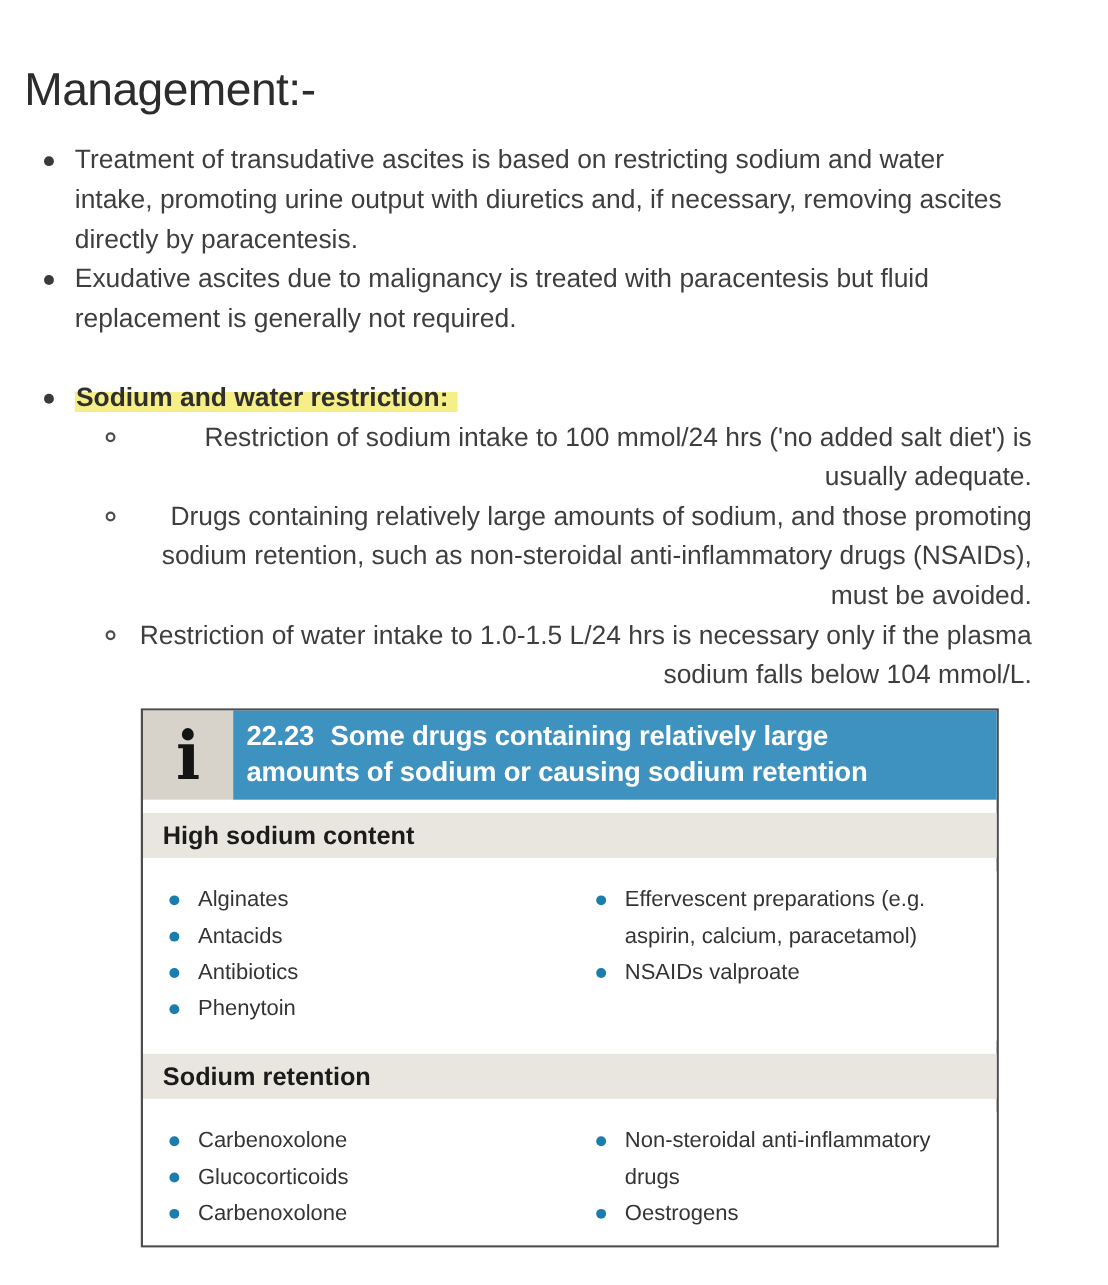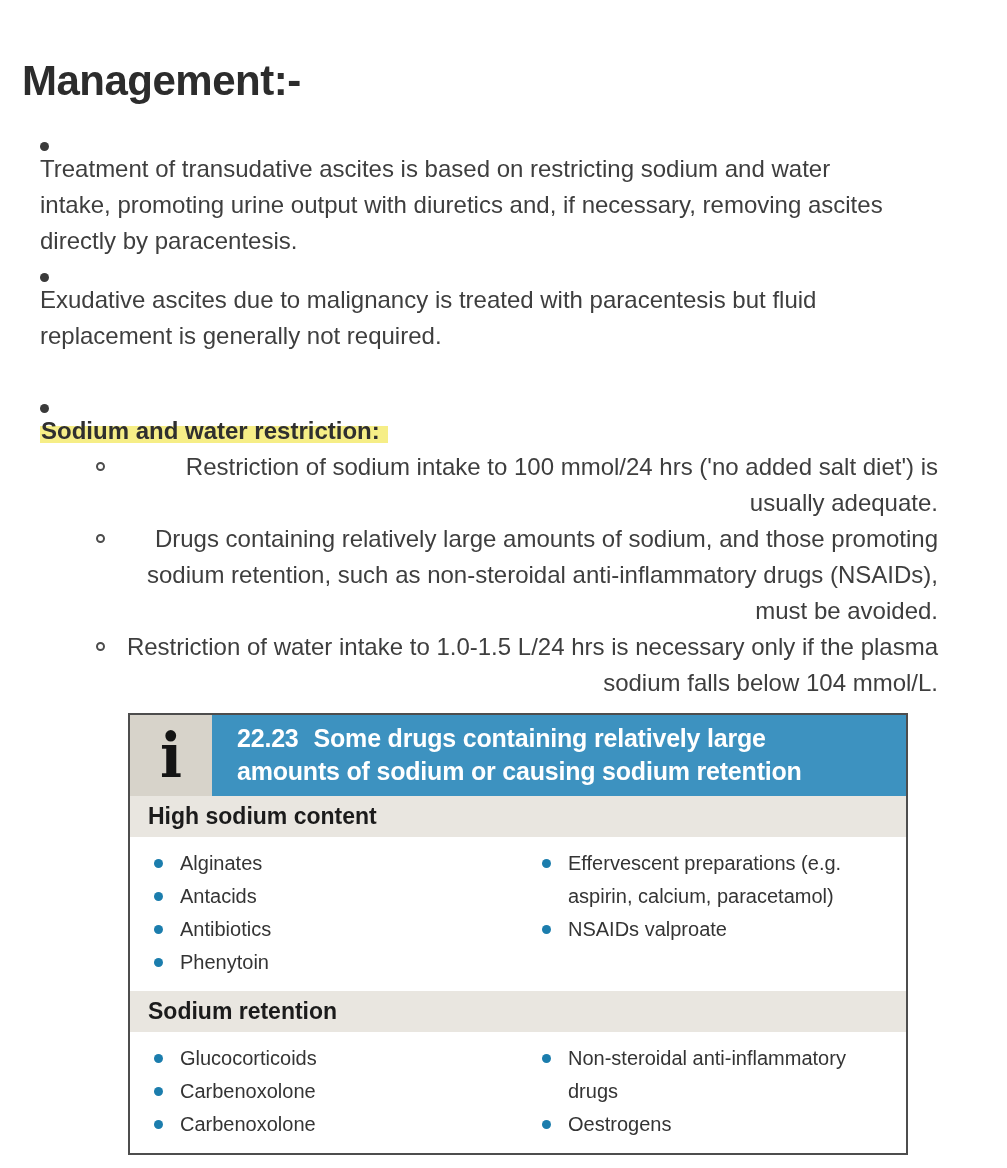--- a/index.html
+++ b/index.html
@@ -8,27 +8,27 @@
     width:1007px; height:1168px;
     font-family:"Liberation Sans", sans-serif;
     color:#3e3e3e;
     overflow:hidden;
   }
   .page { position:relative; width:1007px; height:1168px; background:#fff; }
 
   
   .page-heading {
     margin:58px 0 17px 22px;
-    font-size:42px; font-weight:700; line-height:46px;
+    font-size:42px; font-weight:400; line-height:46px;
     letter-spacing:-0.5px; color:#2c2c2c;
   }
 
   
   .main-list { margin:24px 0 0 40px; }
-  .li1 { display:flex;flex-direction:column; }
+  .li1 { display:flex; }
   .m1 { flex:none; width:28px; }
   .m1 .dot {
     display:block; width:9px; height:9px; border-radius:50%;
     background:#3a3a3a; margin-top:14px;
   }
   .li1 .txt { width:855px; font-size:24px; line-height:36px; color:#3e3e3e; }
 
   .li-highlight { margin-top:36px; }
   .hl-text {
     font-weight:700; color:#2f2f2f;
@@ -55,31 +55,31 @@
     flex:none; width:82px; background:#d7d3ca;
     display:flex; align-items:center; justify-content:center;
   }
   .i-glyph {
     font-family:"DejaVu Serif", serif; font-weight:700;
     font-size:58px; line-height:58px; color:#141414;
     transform:scaleY(1.05);
   }
   .ib-title-cell {
     flex:1; background:#3d92c0; color:#ffffff;
-    padding:7px 0 8px 25px; min-height:80px;
+    padding:7px 0 8px 12px; min-height:80px;
     display:flex; align-items:center;
   }
   .ib-title {
     width:592px; font-size:25px; font-weight:700;
     line-height:33px; letter-spacing:-0.2px;
   }
   .ib-number { margin-right:15px; }
 
   .ib-band {
-    background:#e9e6e0; margin:0 0;
+    background:#e9e6e0; margin:12px 0;
     padding:6px 0 7px 18px;
     font-size:23px; font-weight:700; line-height:28px; color:#1b1b1b;
   }
 
   .ib-body { display:flex; padding:10px 0 12px 0; background:#fff; }
   .col-left  { flex:none; width:412px; padding-left:24px; }
   .col-right { flex:none; width:344px; }
   .t-item { display:flex; }
   .t-marker { flex:none; width:26px; }
   .t-marker .tdot {
@@ -200,27 +200,27 @@
     </div>
 
     <div class="ib-band">Sodium retention</div>
 
     <div class="ib-body">
       <div class="col-left">
         <div class="t-item">
           <span class="t-marker">
               <span class="tdot"></span>
             </span>
+          <span class="t-text">Carbenoxolone</span>
+        </div>
+        <div class="t-item">
+          <span class="t-marker">
+              <span class="tdot"></span>
+            </span>
           <span class="t-text">Glucocorticoids</span>
-        </div>
-        <div class="t-item">
-          <span class="t-marker">
-              <span class="tdot"></span>
-            </span>
-          <span class="t-text">Carbenoxolone</span>
         </div>
         <div class="t-item">
           <span class="t-marker">
               <span class="tdot"></span>
             </span>
           <span class="t-text">Carbenoxolone</span>
         </div>
       </div>
       <div class="col-right">
         <div class="t-item">

